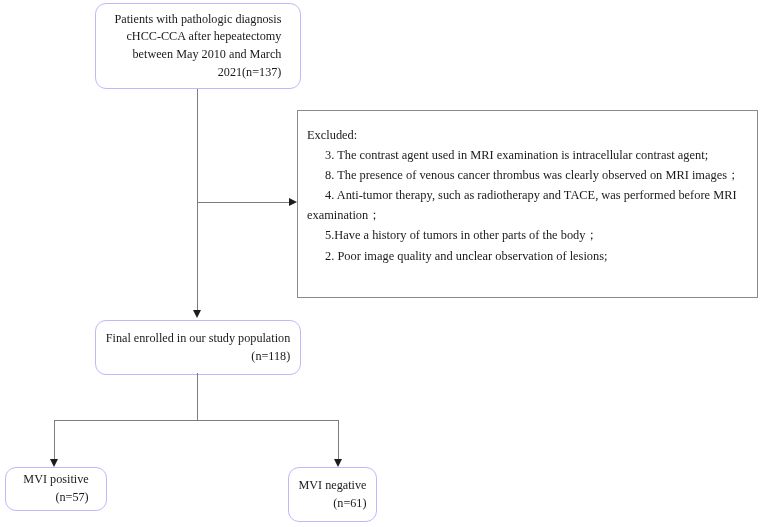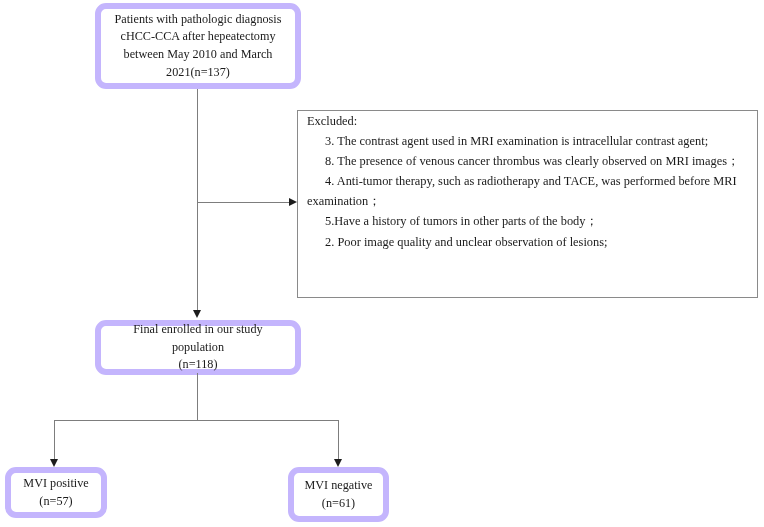--- a/index.html
+++ b/index.html
@@ -15,26 +15,26 @@
     background: #ffffff;
     overflow: hidden;
     font-family: "Liberation Serif", "DejaVu Serif", serif;
     color: #1a1a1a;
   }
 
   
   .node {
     position: absolute;
     box-sizing: border-box;
-    border: 6px solid #c4b5fd;
+    border: 1px solid #c4b5fd;
     background: #ffffff;
     display: flex;
     align-items: center;
     justify-content: center;
-    text-align: center;
+    text-align: right;
     line-height: 1.45;
   }
   .node.rounded { border-radius: 11px; }
   .node .node-text {
     display: block;
     white-space: pre-line;
     padding: 0 6px;
   }
 
   #node-enrolled-top {
@@ -42,38 +42,38 @@
     width: 206px; height: 86px;
     font-size: 12.2px;
   }
   #node-final-enrolled {
     left: 95px;  top: 320px;
     width: 206px; height: 55px;
     font-size: 12.2px;
   }
   #node-mvi-positive {
     left: 5px;   top: 467px;
-    width: 102px; height: 51px;
+    width: 102px; height: 44px;
     font-size: 12.2px;
   }
   #node-mvi-negative {
     left: 288px; top: 467px;
-    width: 101px; height: 55px;
+    width: 89px; height: 55px;
     font-size: 12.2px;
   }
 
   
   #node-excluded {
     position: absolute;
     box-sizing: border-box;
     left: 297px; top: 110px;
     width: 461px; height: 188px;
     border: 1px solid #8a8a8a;
     background: #ffffff;
-    padding: 0 10px 10px 9px;
+    padding: 14px 10px 10px 9px;
     font-size: 12.4px;
     line-height: 1.62;
     text-align: left;
   }
   #node-excluded .excl-title { display: block; }
   #node-excluded .excl-item {
     display: block;
     text-indent: 18px;
   }
 

